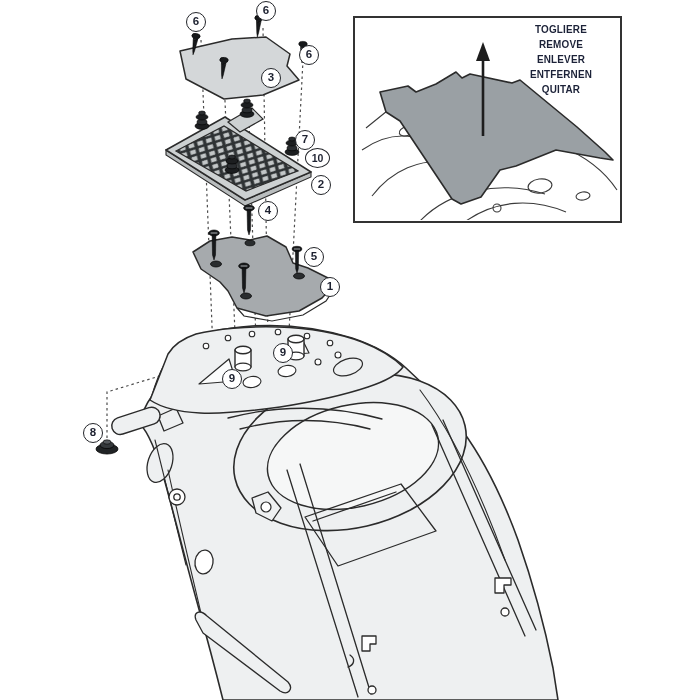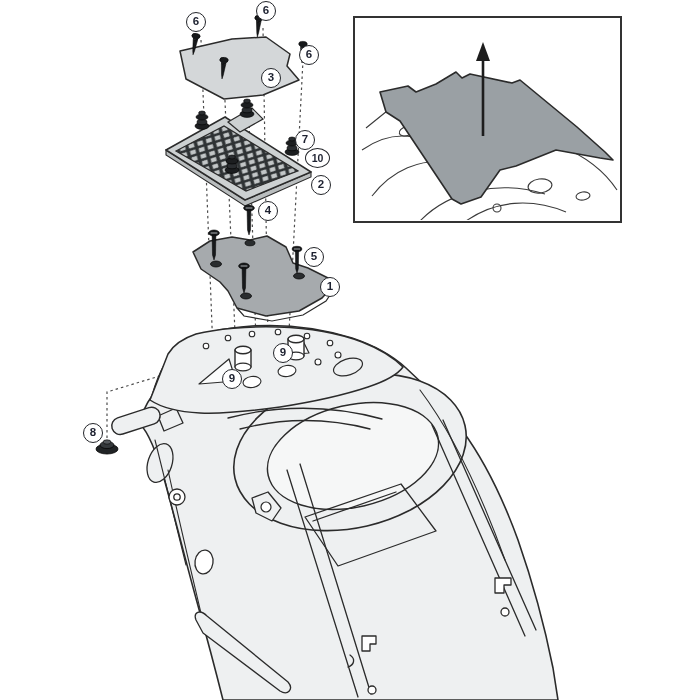--- a/index.html
+++ b/index.html
@@ -195,20 +195,27 @@
         </g>
         <polygon points="380,92 408,86 416,92 436,84 456,72 462,78 470,74 512,83 520,80 577,127 605,152 613,160 600,158 556,150 516,166 500,170 481,197 461,204 452,199 434,172 400,121 386,112" fill="#9aa0a4" stroke="#2b2b2b" stroke-width="1.6" stroke-linejoin="round"></polygon>
         <g>
           <path d="M483,136 L483,58" stroke="#1d1d1d" stroke-width="2.6" fill="none"></path>
           <polygon points="483,42 476,61 490,61" fill="#1d1d1d"></polygon>
         </g>
       </g>
     </g>
   </svg>
 
+  <div class="inset-text">
+    <div class="inset-line">TOGLIERE</div>
+    <div class="inset-line">REMOVE</div>
+    <div class="inset-line">ENLEVER</div>
+    <div class="inset-line">ENTFERNEN</div>
+    <div class="inset-line">QUITAR</div>
+  </div>
 
   <div>
     <div class="callout" style="left:186px;top:12px;">6</div>
     <div class="callout" style="left:256px;top:1px;">6</div>
     <div class="callout" style="left:299px;top:45px;">6</div>
     <div class="callout" style="left:261px;top:68px;">3</div>
     <div class="callout" style="left:295px;top:130px;">7</div>
     <div class="callout wide" style="left:305px;top:148px;">10</div>
     <div class="callout" style="left:311px;top:175px;">2</div>
     <div class="callout" style="left:258px;top:201px;">4</div>

